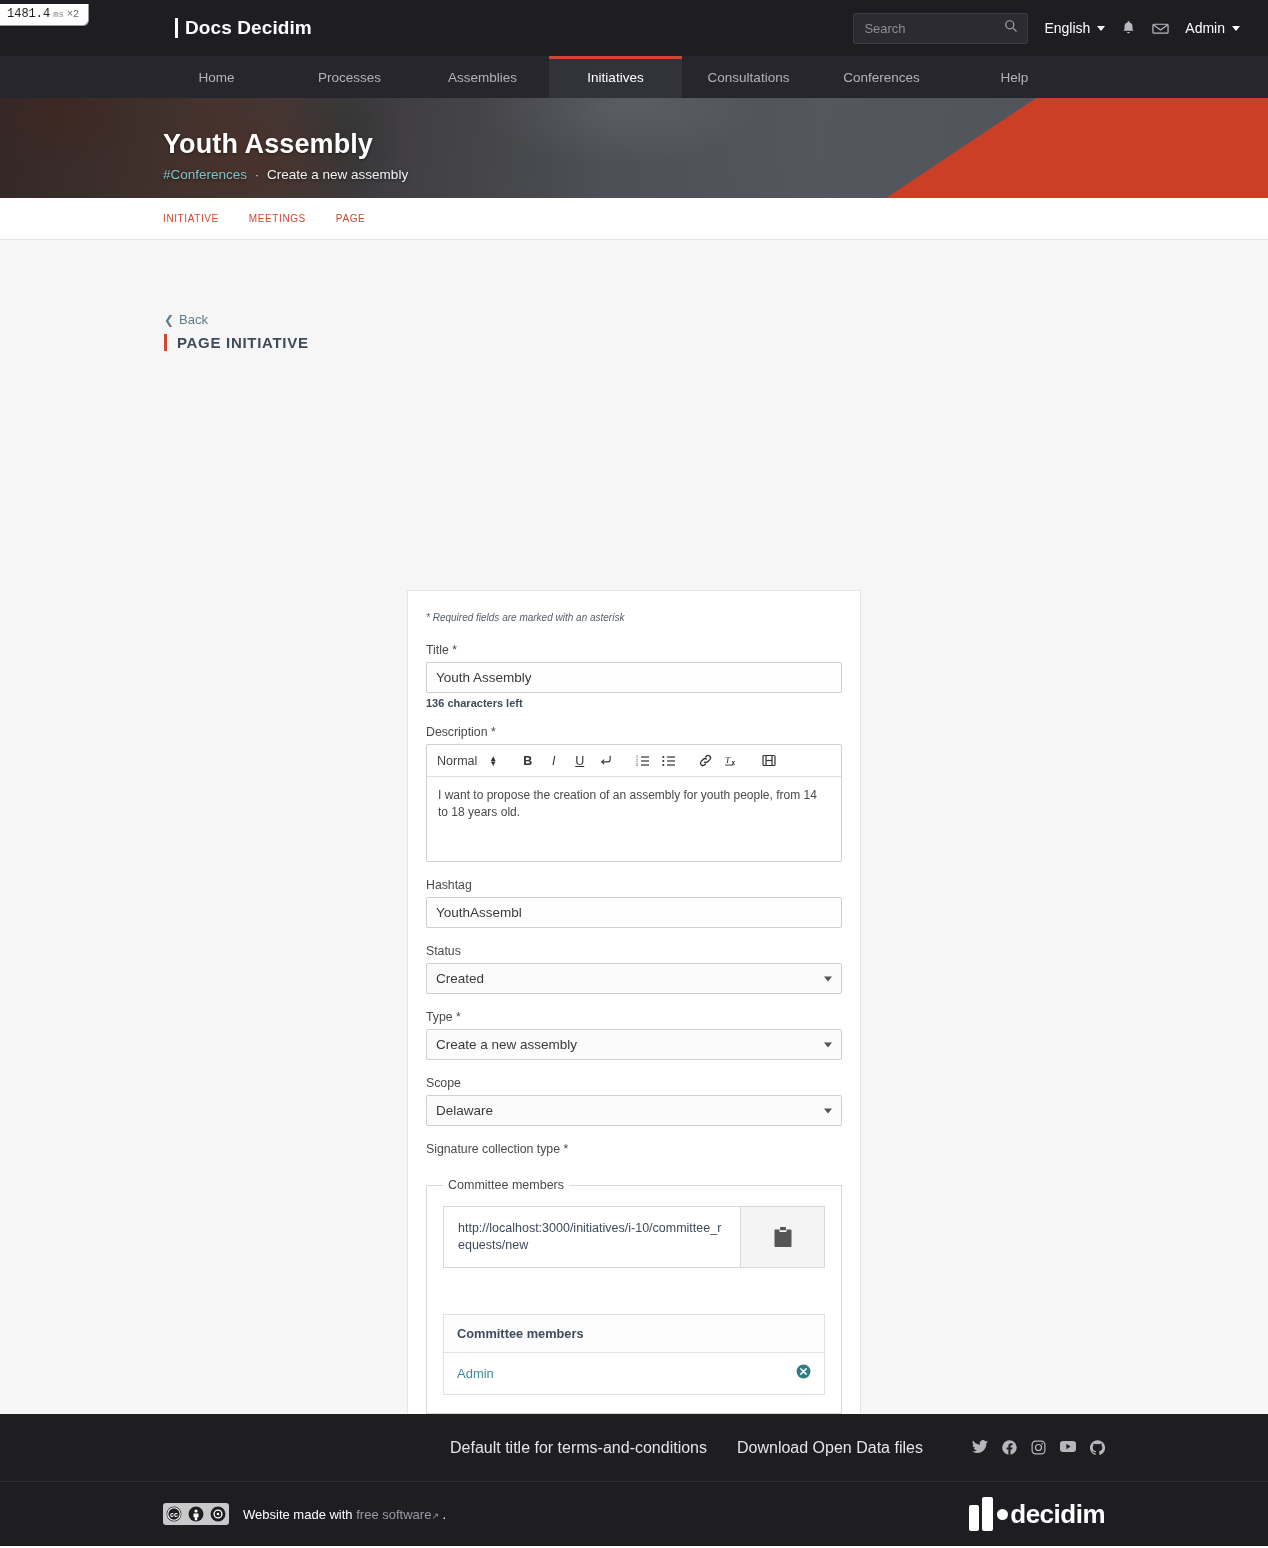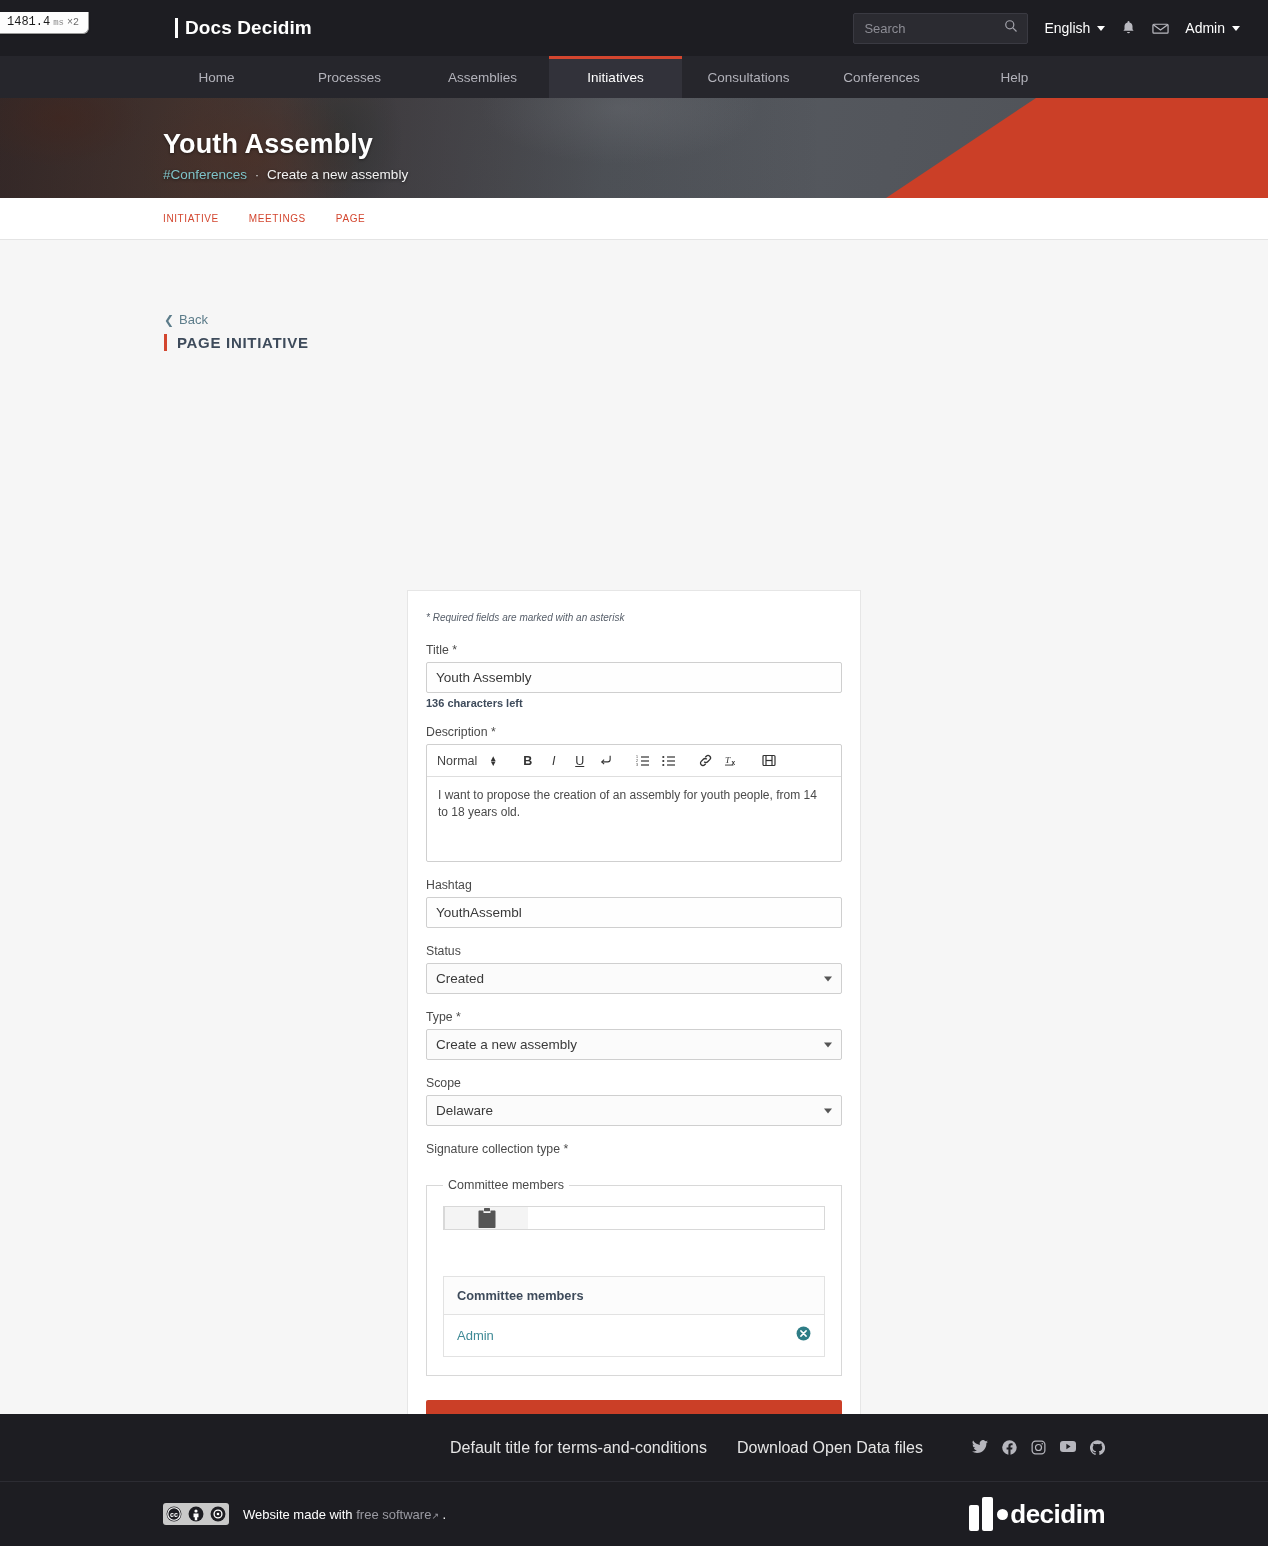--- a/index.html
+++ b/index.html
@@ -8,21 +8,21 @@
     width:1268px; height:1548px;
     font-family:"Liberation Sans", sans-serif;
     background:#ffffff;
     color:#3e4b5b;
     overflow:hidden;
     position:relative;
   }
 
   
   .perf-badge{
-    position:absolute; left:0; top:12px; z-index:60;
+    position:absolute; left:0; top:4px; z-index:60;
     background:#fdfdfd; border:1px solid #9a9a9a; border-top:none; border-left:none;
     border-radius:0 0 6px 0;
     font-family:"Liberation Mono", monospace;
     font-size:12px; color:#1c1c1c;
     padding:3px 9px 4px 7px;
     display:flex; align-items:baseline; gap:3px;
     box-shadow:0 1px 2px rgba(0,0,0,.25);
   }
   .perf-badge .u{ font-size:9px; color:#8a8a8a; }
   .perf-badge .x{ font-size:10px; color:#6a6a6a; }
@@ -497,20 +497,21 @@
     <div class="field">
       <label class="fl">
         <span>Signature collection type</span>
         <span class="star">*</span>
       </label>
     </div>
 
     <fieldset class="committee">
       <legend>Committee members</legend>
       <div class="link-row">
+        <div class="link-txt">http://localhost:3000/initiatives/i-10/committee_requests/new</div>
         <div class="copy-btn">
           <svg width="20" height="22" viewBox="0 0 20 22" fill="#555">
             <rect x="7" y="1" width="6" height="3.2" rx="0.6"></rect>
             <path d="M2.5 3.4h4V6h7V3.4h4c.6 0 1 .45 1 1V20c0 .55-.4 1-1 1h-15c-.6 0-1-.45-1-1V4.4c0-.55.4-1 1-1z"></path>
           </svg>
         </div>
       </div>
 
       <div class="members-table">
         <div class="mt-head">Committee members</div>

